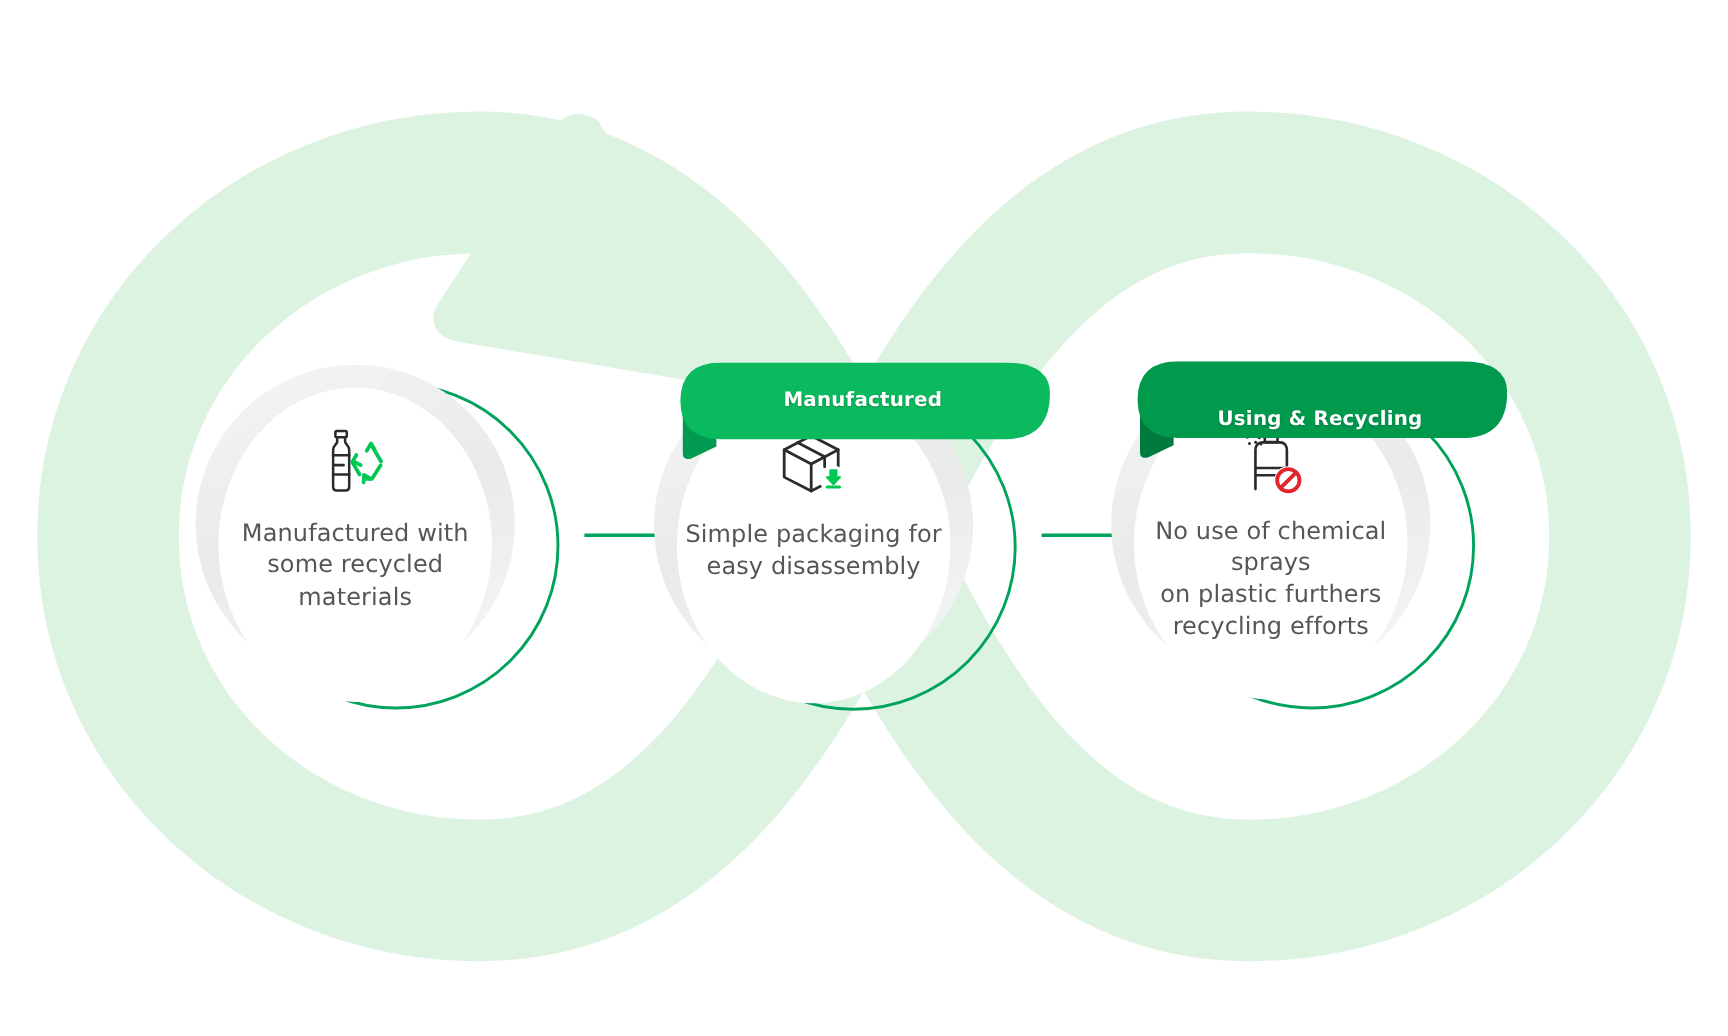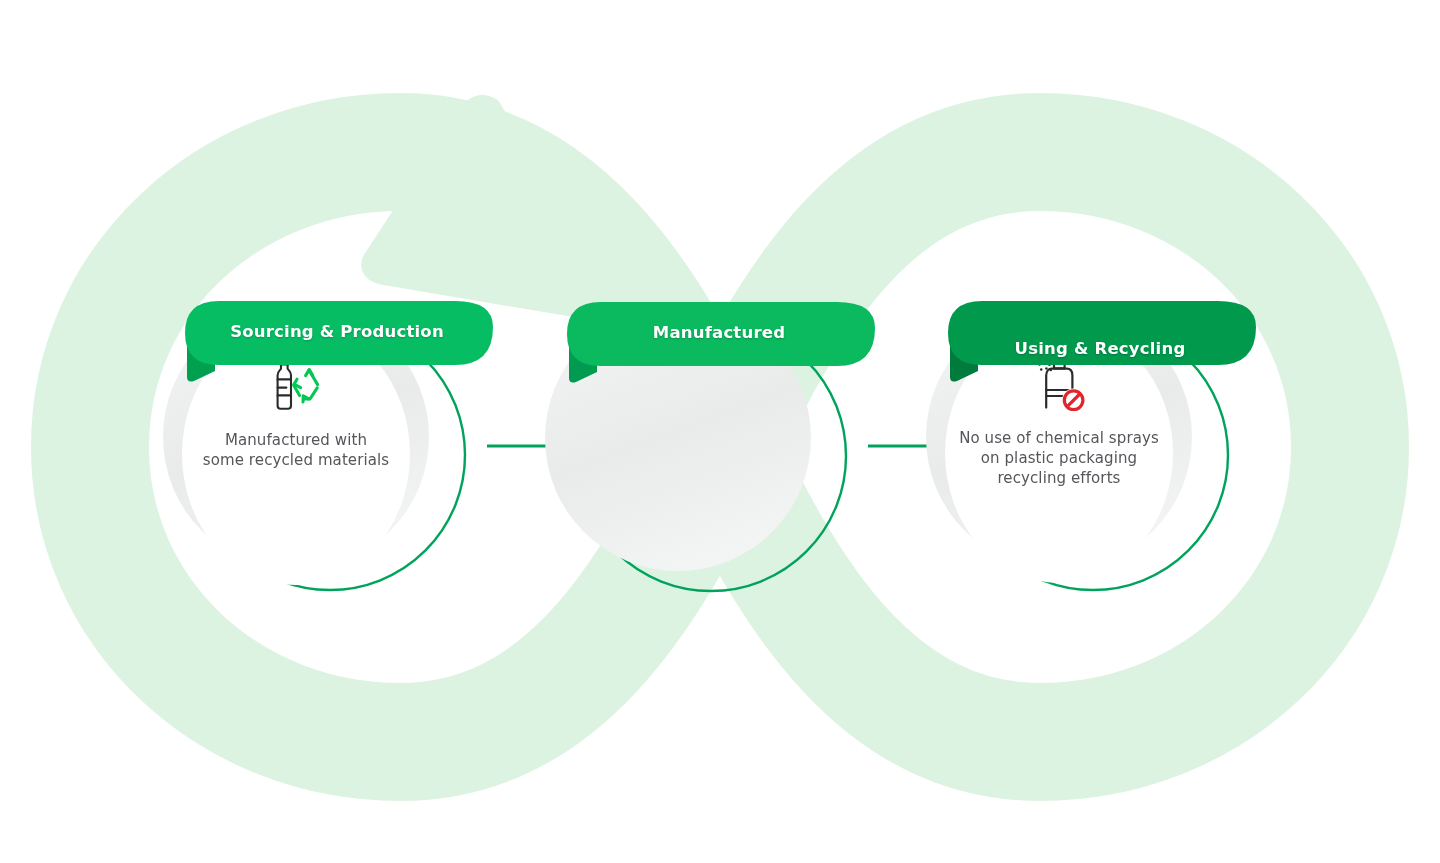--- a/index.html
+++ b/index.html
@@ -72,21 +72,21 @@
   }
 
   .card-icon {
     display: block;
   }
 
   .card-desc {
     text-align: center;
     color: #55565a;
     line-height: 1.32;
-    font-size: 15px;
+    font-size: 20px;
     letter-spacing: 0.1px;
     white-space: pre-line;
     font-family: "DejaVu Sans", sans-serif;
   }
 
   
   .ribbon {
     position: absolute;
     z-index: 5;
   }
@@ -191,44 +191,48 @@
             <path d="M40.6 18.6 L44.2 12.6 L47.6 18.4"></path>
             <path d="M38.0 45.0 L38.3 38.8 L43.8 41.8"></path>
             <path d="M30.0 27.6 L35.6 30.6"></path>
           </g>
         </svg>
         <div class="card-desc" style="margin-top:18px;">Manufactured with
 some recycled materials</div>
       </div>
     </div>
 
-    <div class="ribbon" style="left:18px; top:-11px; width:312px; height:82px;">
-      <svg class="ribbon-svg" viewBox="0 0 312 82" xmlns="http://www.w3.org/2000/svg">
-
-        <path d="M 6 30 L 6 76 Q 6 82, 13 80 L 34 70 L 34 26 Z" fill="#00a050"></path>
-
-        <path d="M 38 0 L 274 0
-                 Q 312 0, 312 26
-                 Q 312 64, 274 64
-                 L 38 64
-                 Q 4 64, 4 32
-                 Q 4 0, 38 0 Z" fill="#06bd63"></path>
-      </svg>
-      <div class="ribbon-label" style="top:21px;">Sourcing &amp; Production</div>
-    </div>
   </div>
 
   <div class="card" style="left:545px; top:314px; width:330px; height:280px;">
 
     <div class="card-circle-wrap">
       <svg class="ring-svg" viewBox="0 0 330 280" xmlns="http://www.w3.org/2000/svg">
         <circle cx="166" cy="142" r="135" fill="none" stroke="#00a35c" stroke-width="2.4"></circle>
       </svg>
       <div style="position:absolute;left:0px;top:-9px;width:266px;height:266px;border-radius:50%;
                   background:linear-gradient(160deg,#f4f5f5 0%, #e9eaea 48%, #f6f7f7 100%);"></div>
+      <div class="circle-inner" style="left:19px; top:10px; width:228px; height:228px; padding-top:34px;">
+
+        <svg class="card-icon" width="62" height="56" viewBox="0 0 62 56" xmlns="http://www.w3.org/2000/svg">
+          <g fill="none" stroke="#2b2b2b" stroke-width="2.3" stroke-linejoin="round" stroke-linecap="round">
+            <path d="M6.5 16.8 L29.0 5.2 L51.5 16.8 L51.5 39.6 L29.0 51.2 L6.5 39.6 Z"></path>
+            <path d="M6.5 16.8 L29.0 28.6 L51.5 16.8"></path>
+            <path d="M29.0 28.6 L29.0 51.2"></path>
+            <path d="M17.6 10.8 L40.2 22.6 L40.2 31.0"></path>
+          </g>
+          <g>
+            <circle cx="47.5" cy="41.5" r="11.4" fill="#ffffff"></circle>
+            <path d="M47.5 32.8 L53.2 38.8 L50.2 38.8 L50.2 44.6 L44.8 44.6 L44.8 38.8 L41.8 38.8 Z" fill="#00c853" stroke="#00c853" stroke-width="1.4" stroke-linejoin="round" transform="rotate(180 47.5 39.2)"></path>
+            <path d="M42.4 47.8 L52.6 47.8" stroke="#00c853" stroke-width="2.6" stroke-linecap="round"></path>
+          </g>
+        </svg>
+        <div class="card-desc" style="margin-top:18px;">Simple packaging for
+easy disassembly</div>
+      </div>
     </div>
 
     <div class="ribbon" style="left:18px; top:-12px; width:312px; height:82px;">
       <svg class="ribbon-svg" viewBox="0 0 312 82" xmlns="http://www.w3.org/2000/svg">
         <path d="M 6 30 L 6 76 Q 6 82, 13 80 L 34 70 L 34 26 Z" fill="#009a50"></path>
         <path d="M 38 0 L 274 0
                  Q 312 0, 312 26
                  Q 312 64, 274 64
                  L 38 64
                  Q 4 64, 4 32
@@ -271,21 +275,21 @@
             <path d="M44.4 35.0 L44.4 52.6"></path>
             <path d="M18.2 41.0 L44.4 41.0"></path>
           </g>
           <g>
             <circle cx="45.6" cy="45.2" r="11.6" fill="#ffffff"></circle>
             <circle cx="45.6" cy="45.2" r="9.3" fill="none" stroke="#e2252b" stroke-width="3.2"></circle>
             <line x1="39.4" y1="51.4" x2="51.8" y2="39.0" stroke="#e2252b" stroke-width="3.2" stroke-linecap="round"></line>
           </g>
         </svg>
         <div class="card-desc" style="margin-top:16px;">No use of chemical sprays
-on plastic packaging
+on plastic furthers
 recycling efforts</div>
       </div>
     </div>
 
     <div class="ribbon" style="left:18px; top:-11px; width:312px; height:82px;">
       <svg class="ribbon-svg" viewBox="0 0 312 82" xmlns="http://www.w3.org/2000/svg">
         <path d="M 6 30 L 6 76 Q 6 82, 13 80 L 34 70 L 34 26 Z" fill="#007a3d"></path>
         <path d="M 38 0 L 274 0
                  Q 312 0, 312 26
                  Q 312 64, 274 64

